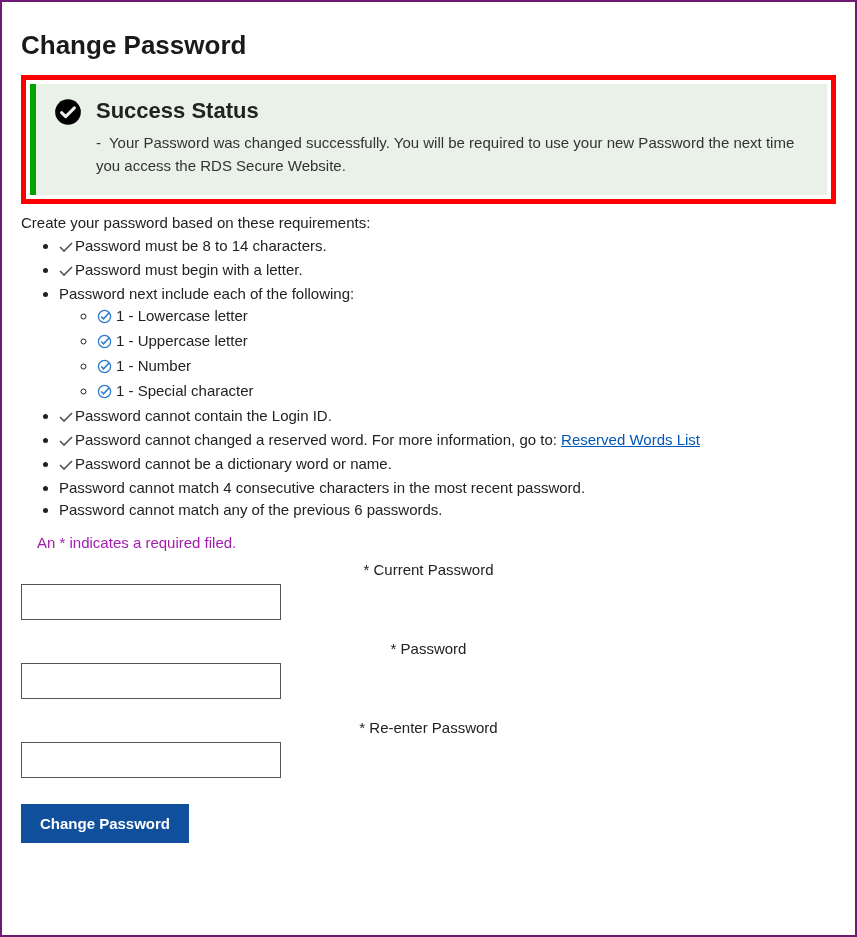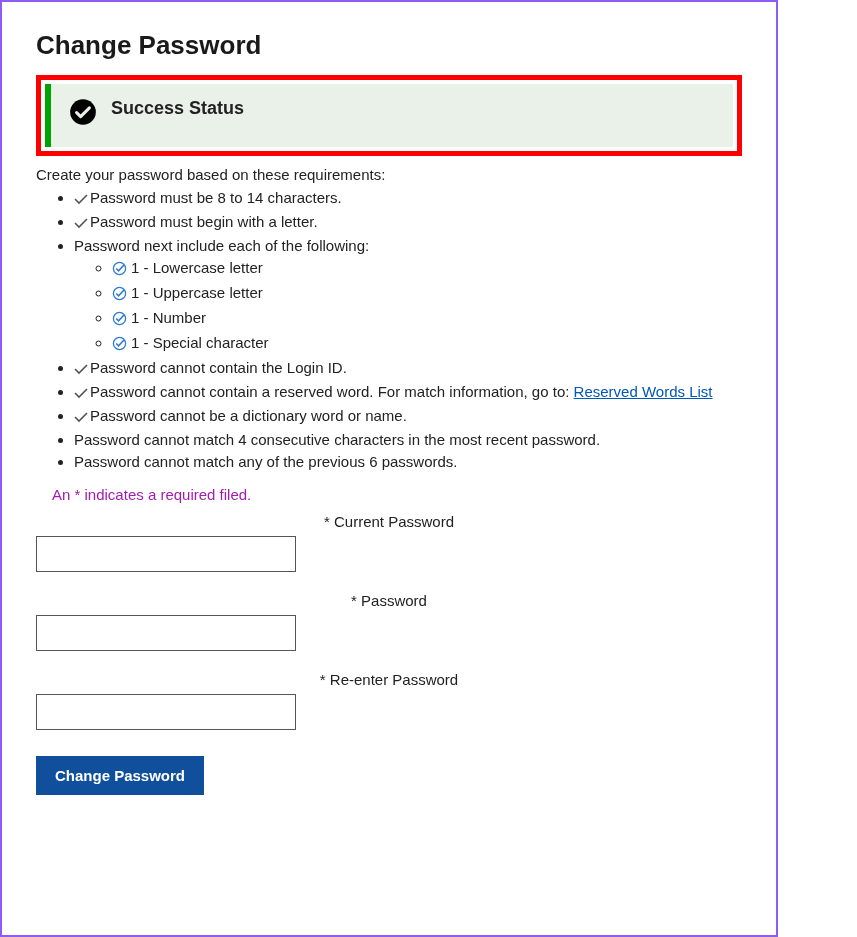--- a/index.html
+++ b/index.html
@@ -5,24 +5,24 @@
   * { box-sizing: border-box; }
   body {
     margin: 0;
     padding: 0;
     font-family: "Segoe UI", Arial, sans-serif;
     font-size: 15px;
     color: #1a1a1a;
     background: #fff;
   }
   .page {
-    width: 778px;
+    width: 857px;
     height: 937px;
-    border: 2px solid #8b5cf6;
-    padding: 20px 34px;
+    border: 2px solid #701a75;
+    padding: 20px 19px;
     position: relative;
   }
   h1.page-title {
     font-size: 26px;
     font-weight: 800;
     margin: 8px 0 14px 0;
   }
   .annot-box {
     border: 5px solid #ff0000;
     padding: 4px;
@@ -32,21 +32,21 @@
     background: #e9f1e9;
     border-left: 6px solid #00a400;
     padding: 14px 18px 18px 18px;
     display: flex;
     align-items: flex-start;
     gap: 14px;
   }
   .alert-icon svg { width: 28px; height: 28px; }
   .alert-body { flex: 1; }
   .alert-title {
-    font-size: 18px;
+    font-size: 22px;
     font-weight: 700;
     color: #222;
     margin-bottom: 8px;
   }
   .alert-msg {
     color: #333;
     line-height: 1.5;
   }
   .alert-msg .dash { margin: 0 4px 0 0; }
   .intro { margin: 10px 0 6px 0; color:#222; }
@@ -114,20 +114,24 @@
   <div class="annot-box">
     <div class="alert-success">
       <span class="alert-icon">
         <svg viewBox="0 0 24 24">
             <circle cx="12" cy="12" r="11" fill="#000"></circle>
             <path d="M6.5 12.5 L10 16 L17.5 8.5" stroke="#e9f1e9" stroke-width="2.6" fill="none" stroke-linecap="round" stroke-linejoin="round"></path>
           </svg>
       </span>
       <div class="alert-body">
         <div class="alert-title">Success Status</div>
+        <div class="alert-msg">
+          <span class="dash">-</span>
+          <span>Your Password was changed successfully. You will be required to use your new Password the next time you access the RDS Secure Website.</span>
+        </div>
       </div>
     </div>
   </div>
 
   <div class="intro">Create your password based on these requirements:</div>
 
   <ul class="req-list">
     <li>
       <span class="chk-svg"><svg width="14" height="12" viewBox="0 0 14 12">
             <path d="M1 6 L5 10 L13 2" stroke="#555" stroke-width="1.6" fill="none"></path>
@@ -168,21 +172,21 @@
       </ul>
     </li>
     <li>
       <span class="chk-svg"><svg width="14" height="12" viewBox="0 0 14 12">
             <path d="M1 6 L5 10 L13 2" stroke="#555" stroke-width="1.6" fill="none"></path>
           </svg></span><span>Password cannot contain the Login ID.</span>
     </li>
     <li>
       <span class="chk-svg"><svg width="14" height="12" viewBox="0 0 14 12">
             <path d="M1 6 L5 10 L13 2" stroke="#555" stroke-width="1.6" fill="none"></path>
-          </svg></span><span>Password cannot contain a reserved word. For match information, go to: </span><a href="#" class="link">Reserved Words List</a>
+          </svg></span><span>Password cannot changed a reserved word. For more information, go to: </span><a href="#" class="link">Reserved Words List</a>
     </li>
     <li>
       <span class="chk-svg"><svg width="14" height="12" viewBox="0 0 14 12">
             <path d="M1 6 L5 10 L13 2" stroke="#555" stroke-width="1.6" fill="none"></path>
           </svg></span><span>Password cannot be a dictionary word or name.</span>
     </li>
     <li><span>Password cannot match 4 consecutive characters in the most recent password.</span></li>
     <li><span>Password cannot match any of the previous 6 passwords.</span></li>
   </ul>
 

